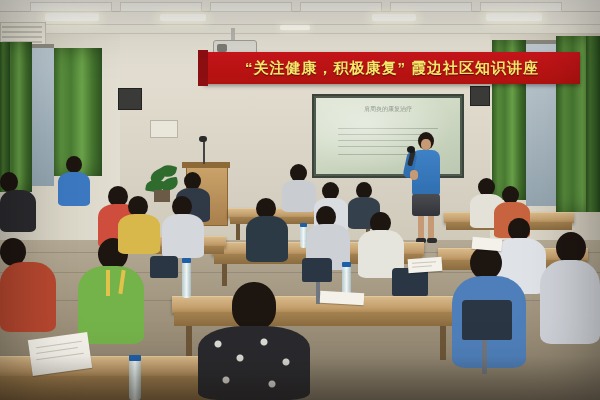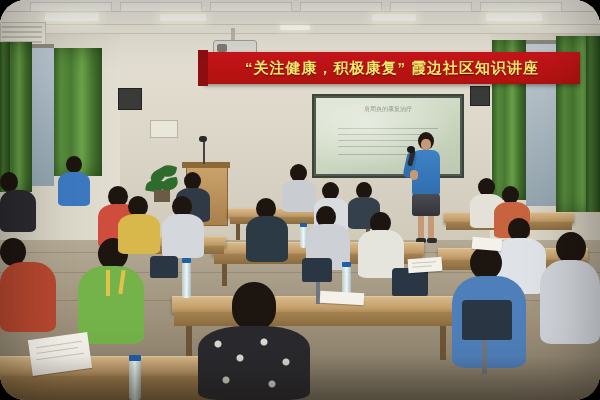--- a/index.html
+++ b/index.html
@@ -9,21 +9,20 @@
   }
   body {
     font-family: "Liberation Sans", sans-serif;
   }
   #scene {
     position: relative;
     width: 600px;
     height: 400px;
     overflow: hidden;
     background: #8a8377;
-    border-radius: 26px;
   }
   .abs { position: absolute; }
 
   
   .wall-back {
     left: 0; top: 0; width: 600px; height: 250px;
     background: linear-gradient(180deg, #e8e4d8 0%, #ded9cb 45%, #cfc9ba 100%);
   }
   .ceiling {
     left: 0; top: 0; width: 600px; height: 34px;

